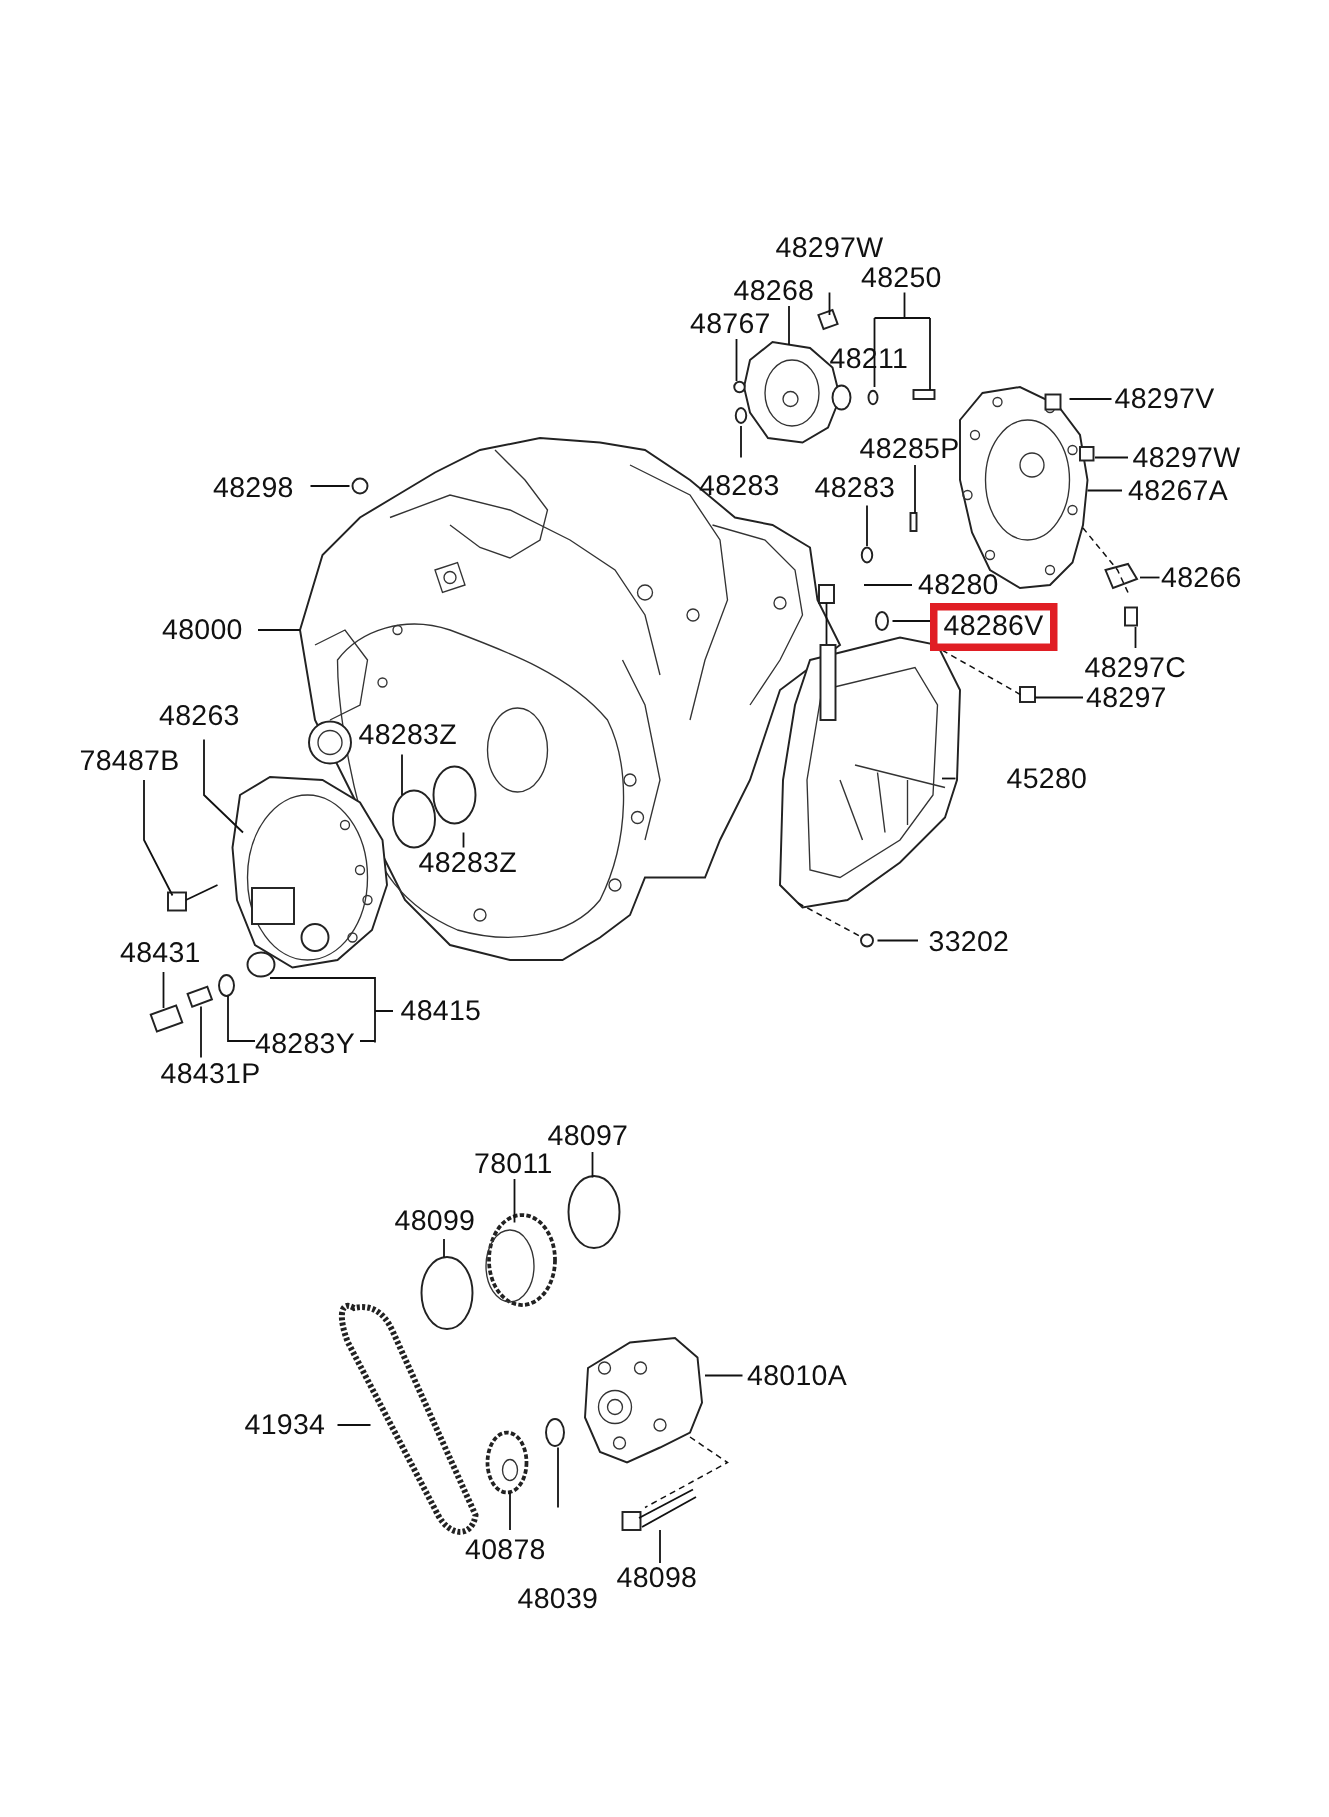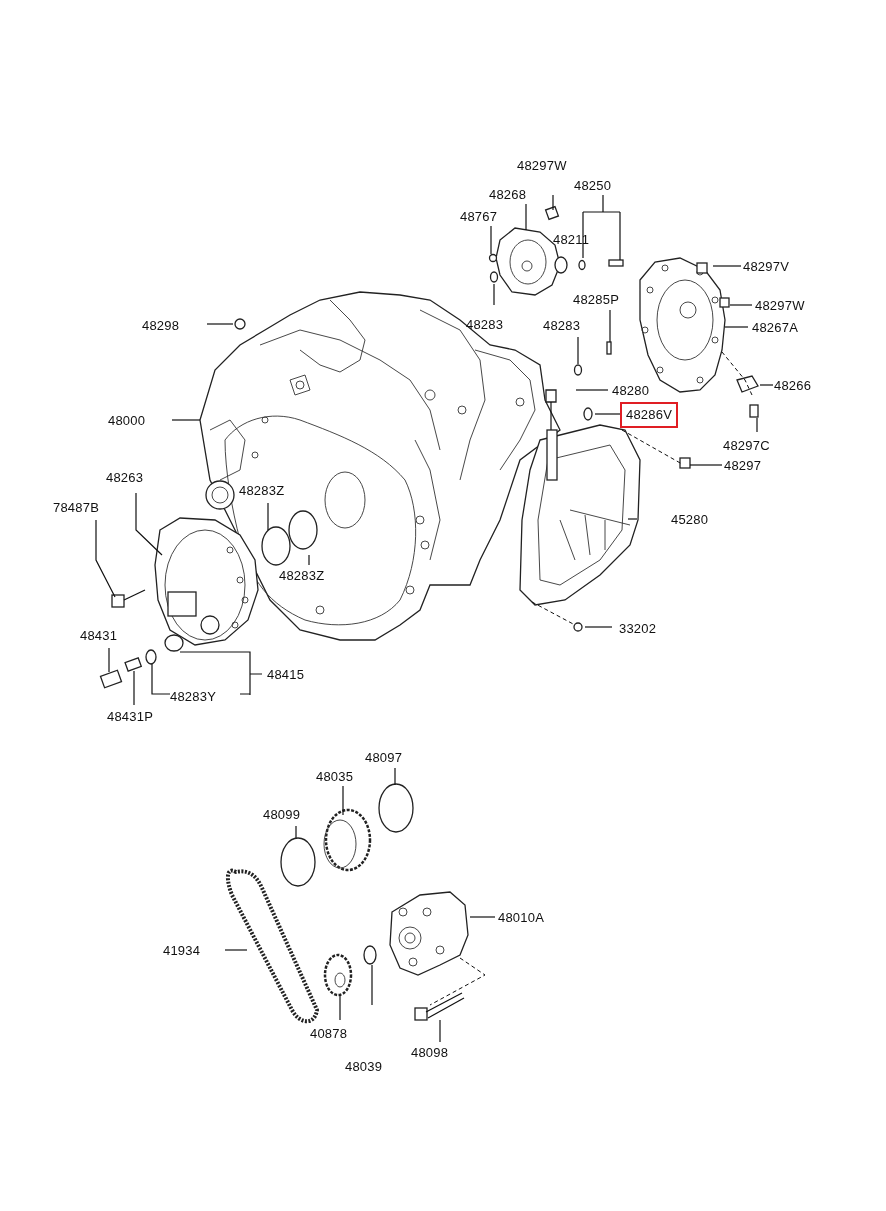--- a/index.html
+++ b/index.html
@@ -1,21 +1,21 @@
 <!DOCTYPE html>
 <html><head>
 <meta charset="utf-8">
 <style>
   html, body { margin:0; padding:0; background:#ffffff; }
   body { width:886px; height:1211px; position:relative; overflow:hidden;
          font-family:"Liberation Sans", sans-serif; }
   #diagram { position:absolute; left:0; top:0; width:886px; height:1211px; }
-  .lbl { position:absolute; font-size:13px; color:#111; white-space:nowrap;
+  .lbl { position:absolute; font-size:19px; color:#111; white-space:nowrap;
          line-height:20px; letter-spacing:0.2px; }
-  .hl { border:2px solid #8b5cf6; padding:1px 4px; }
+  .hl { border:5px solid #8b5cf6; padding:1px 4px; }
   svg .ln { stroke:#111; stroke-width:1.2; fill:none; }
   svg .dash { stroke:#111; stroke-width:1; fill:none; stroke-dasharray:4 3; }
   svg .part { stroke:#222; stroke-width:1.3; fill:#fff; }
   svg .thin { stroke:#333; stroke-width:0.9; fill:none; }
 </style>
 </head>
 <body>
 
 <svg id="diagram" viewBox="0 0 886 1211" xmlns="http://www.w3.org/2000/svg">
 
@@ -213,19 +213,19 @@
 <div class="lbl" style="left:239px;top:481px">48283Z</div>
 <div class="lbl" style="left:53px;top:498px">78487B</div>
 <div class="lbl" style="left:671px;top:510px">45280</div>
 <div class="lbl" style="left:279px;top:566px">48283Z</div>
 <div class="lbl" style="left:619px;top:619px">33202</div>
 <div class="lbl" style="left:80px;top:626px">48431</div>
 <div class="lbl" style="left:267px;top:665px">48415</div>
 <div class="lbl" style="left:170px;top:687px">48283Y</div>
 <div class="lbl" style="left:107px;top:707px">48431P</div>
 <div class="lbl" style="left:365px;top:748px">48097</div>
-<div class="lbl" style="left:316px;top:767px">48035</div>
+<div class="lbl" style="left:316px;top:767px">78011</div>
 <div class="lbl" style="left:263px;top:805px">48099</div>
 <div class="lbl" style="left:498px;top:908px">48010A</div>
 <div class="lbl" style="left:163px;top:941px">41934</div>
 <div class="lbl" style="left:345px;top:1057px">48039</div>
 <div class="lbl" style="left:310px;top:1024px">40878</div>
 <div class="lbl" style="left:411px;top:1043px">48098</div>
 
 </body></html>

